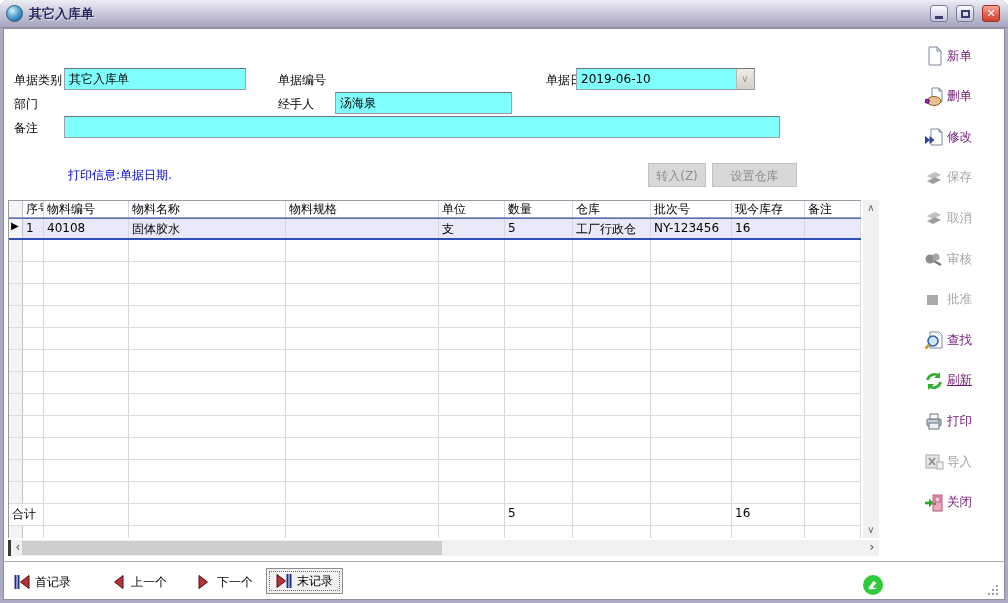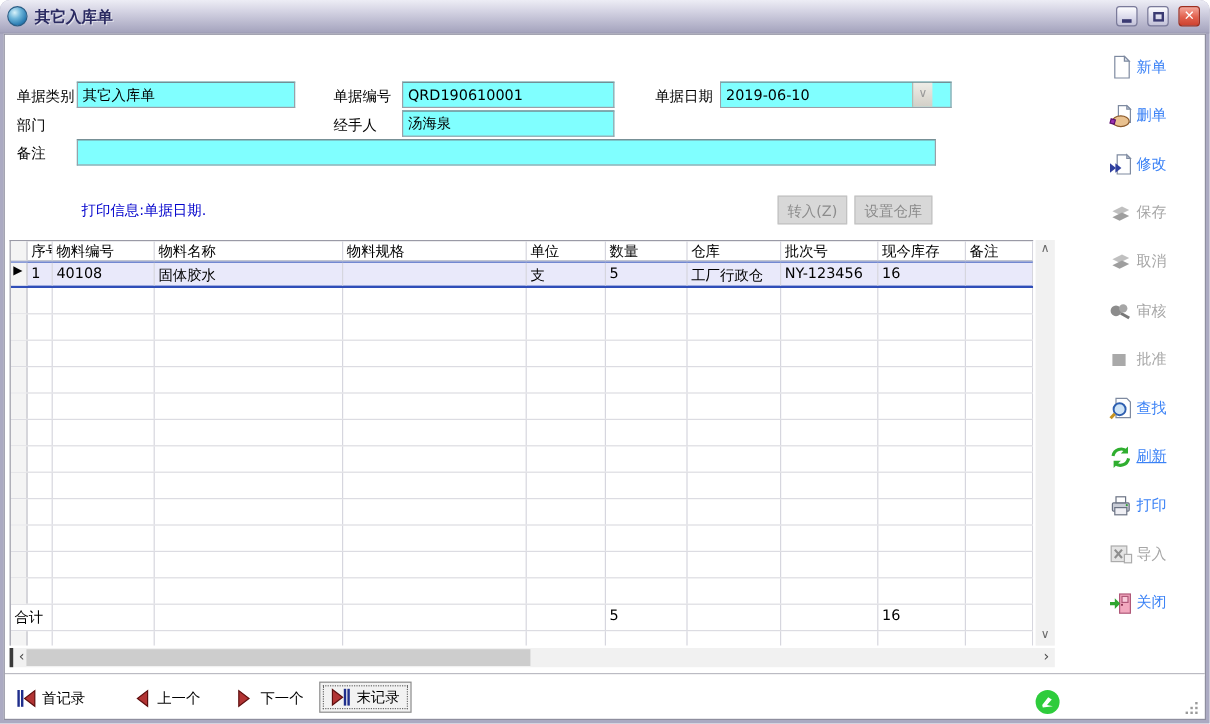--- a/index.html
+++ b/index.html
@@ -57,21 +57,21 @@
   .navitem { position:absolute; top:543px; height:20px; display:flex; align-items:center; gap:5px; font-size:12px; color:#000; cursor:default; }
   .navitem svg { flex:0 0 auto; }
   .navbtn { position:absolute; left:262px; top:539px; height:26px; padding:0 9px; display:flex; align-items:center; gap:5px;
             font-size:12px; background:#F2F2F2; border:1px solid #8E8E8E; outline:1px dotted #6A6A6A; outline-offset:-4px; }
   .green-ico { position:absolute; left:858px; top:545px; width:22px; height:22px; }
   .grip { position:absolute; right:4px; bottom:2px; width:14px; height:14px; }
   .grip span { position:absolute; left:2px; top:2px; width:2px; height:2px;
                box-shadow:8px 0 0 #9A9A9A, 4px 4px 0 #9A9A9A, 8px 4px 0 #9A9A9A, 0 8px 0 #9A9A9A, 4px 8px 0 #9A9A9A, 8px 8px 0 #9A9A9A; }
   
   .side-btn { position:absolute; left:920px; width:80px; height:28px; display:flex; align-items:center; gap:3px;
-              font-size:12.5px; color:#3b82f6; cursor:default; }
+              font-size:12.5px; color:#701a75; cursor:default; }
   .side-btn.disabled { color:#A6A6A6; }
   .side-btn svg { flex:0 0 auto; }
 </style>
 </head>
 <body>
 
 <div class="window">
   <div class="titlebar">
     <span class="globe"></span>
     <span class="title-text">其它入库单</span>
@@ -84,38 +84,37 @@
     <span class="winbtn close">
         <span>✕</span>
       </span>
   </div>
 
   <div class="client">
 
     <span class="flabel" style="left:10px;top:43px">单据类别</span>
     <input class="ffield" style="left: 60px; top: 39px; width: 182px;" value="其它入库单">
     <span class="flabel" style="left:274px;top:43px">单据编号</span>
-    <input class="ffield" style="left: 331px; top: 39px; width: 177px;" value="QRD190610001">
     <span class="flabel" style="left:542px;top:43px">单据日期</span>
-    <div class="datewrap" style="left:596px;top:39px;width:193px">
+    <div class="datewrap" style="left:572px;top:39px;width:179px">
       <input value="2019-06-10" style="">
       <span class="dropbtn">∨</span>
     </div>
 
     <span class="flabel" style="left:10px;top:67px">部门</span>
     <span class="flabel" style="left:274px;top:67px">经手人</span>
     <input class="ffield" style="left: 331px; top: 63px; width: 177px;" value="汤海泉">
 
     <span class="flabel" style="left:10px;top:91px">备注</span>
     <input class="ffield" style="left: 60px; top: 87px; width: 716px;" value="">
 
     <div class="print-info">打印信息:单据日期.</div>
 
     <button class="flatbtn" style="left:644px;top:134px;width:58px">转入(Z)</button>
-    <button class="flatbtn" style="left:708px;top:134px;width:65px">设置仓库</button>
+    <button class="flatbtn" style="left:708px;top:134px;width:85px">设置仓库</button>
 
     <div class="grid" id="grid">
         <div class="g-row header">
           <div class="g-cell g-sel" style="width: 14px;"></div>
           <div class="g-cell" style="width: 21px;">序号</div>
           <div class="g-cell" style="width: 85px;">物料编号</div>
           <div class="g-cell" style="width: 157px;">物料名称</div>
           <div class="g-cell" style="width: 153px;">物料规格</div>
           <div class="g-cell" style="width: 66px;">单位</div>
           <div class="g-cell" style="width: 68px;">数量</div>

